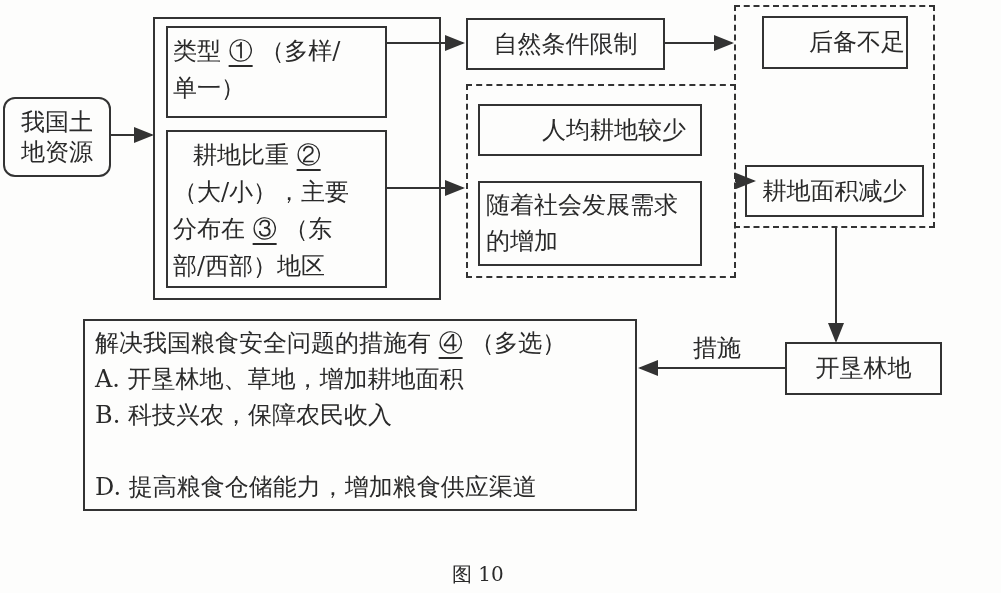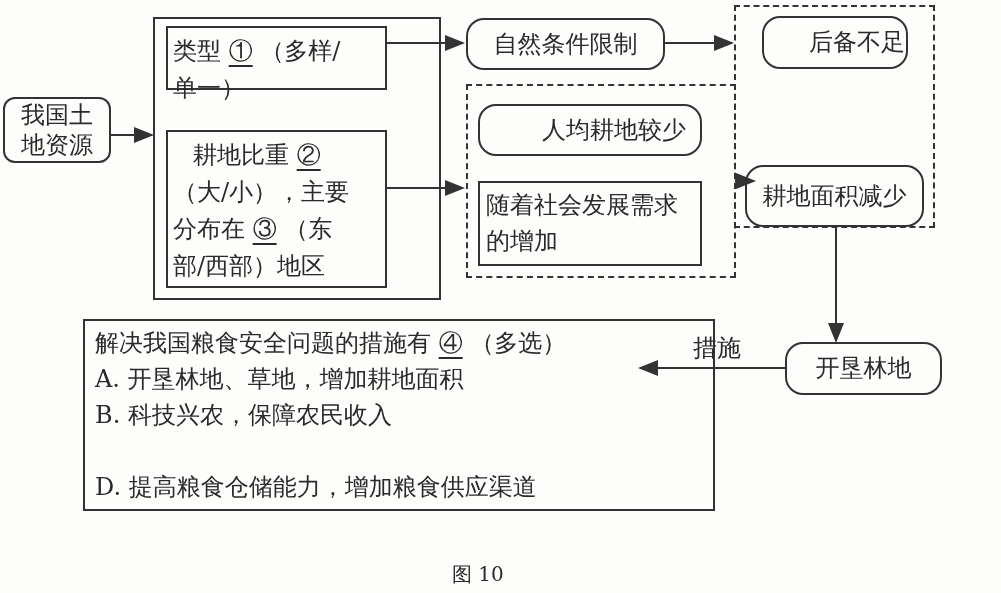--- a/index.html
+++ b/index.html
@@ -1,21 +1,21 @@
 <!DOCTYPE html>
 <html><head>
 <meta charset="utf-8">
 <style>
   html, body { margin: 0; padding: 0; background: #fdfdfc; }
   body { width: 1001px; height: 593px; position: relative; overflow: hidden;
          font-family: "DejaVu Serif", "Liberation Serif", serif; color: #2a2a2a; }
   .box { position: absolute; border: 2px solid #333; box-sizing: border-box; background: transparent; }
   .dash { position: absolute; border: 2px dashed #333; box-sizing: border-box; }
   .txt { position: absolute; font-size: 24px; line-height: 37px; white-space: nowrap; }
-  .center { display: flex; align-items: center; justify-content: center; border-radius: 18px; }
+  .center { display: flex; align-items: center; justify-content: center; }
   .u { text-decoration: underline; text-underline-offset: 6px; }
   svg#lines { position: absolute; left: 0; top: 0; }
 </style>
 </head>
 <body>
 
 <svg id="lines" width="1001" height="593">
   <defs>
     <marker id="ah" markerWidth="10" markerHeight="8" refX="9" refY="4" orient="auto">
       <path d="M0,0 L10,4 L0,8 z" fill="#333"></path>
@@ -23,28 +23,28 @@
   </defs>
   <line x1="110" y1="135" x2="152" y2="135" stroke="#333" stroke-width="2" marker-end="url(#ah)"></line>
   <line x1="387" y1="43" x2="463" y2="43" stroke="#333" stroke-width="2" marker-end="url(#ah)"></line>
   <line x1="387" y1="188" x2="463" y2="188" stroke="#333" stroke-width="2" marker-end="url(#ah)"></line>
   <line x1="665" y1="43" x2="732" y2="43" stroke="#333" stroke-width="2" marker-end="url(#ah)"></line>
   <polyline points="736,174 736,181 754,181" fill="none" stroke="#333" stroke-width="2" marker-end="url(#ah)"></polyline>
   <line x1="836" y1="227" x2="836" y2="341" stroke="#333" stroke-width="2" marker-end="url(#ah)"></line>
   <line x1="785" y1="368" x2="640" y2="368" stroke="#333" stroke-width="2" marker-end="url(#ah)"></line>
 </svg>
 
-<div class="box center" style="left:3px;top:97px;width:108px;height:66px;border-radius:12px;flex-direction:column;">
+<div class="box center" style="left:3px;top:97px;width:108px;height:80px;border-radius:12px;flex-direction:column;">
   <div class="txt" style="position:static;line-height:30px;">我国土</div>
   <div class="txt" style="position:static;line-height:30px;">地资源</div>
 </div>
 
 <div class="box" style="left:153px;top:17px;width:288px;height:283px;"></div>
 
-<div class="box" style="left:166px;top:26px;width:221px;height:64px;">
+<div class="box" style="left:166px;top:26px;width:221px;height:92px;">
   <div class="txt" style="left:5px;top:5px;">
     <span>类型</span>
     <span class="u">①</span>
     <span>（多样/</span>
   </div>
   <div class="txt" style="left:5px;top:42px;">单一）</div>
 </div>
 
 <div class="box" style="left:166px;top:130px;width:221px;height:158px;">
   <div class="txt" style="left:5px;top:5px;margin-left:20px;">
@@ -70,30 +70,30 @@
 </div>
 <div class="box" style="left:478px;top:181px;width:224px;height:85px;">
   <div class="txt" style="left:6px;top:4px;">随着社会发展需求</div>
   <div class="txt" style="left:6px;top:40px;">的增加</div>
 </div>
 
 <div class="dash" style="left:734px;top:5px;width:201px;height:223px;"></div>
 <div class="box center" style="left:762px;top:16px;width:146px;height:53px;padding-left:44px;">
   <span class="txt" style="position:static;">后备不足</span>
 </div>
-<div class="box center" style="left:745px;top:165px;width:179px;height:62px;">
+<div class="box center" style="left:745px;top:165px;width:179px;height:52px;">
   <span class="txt" style="position:static;">耕地面积减少</span>
 </div>
 
 <div class="box center" style="left:785px;top:342px;width:157px;height:53px;">
   <span class="txt" style="position:static;">开垦林地</span>
 </div>
 <div class="txt" style="left:693px;top:330px;">措施</div>
 
-<div class="box" style="left:83px;top:319px;width:632px;height:192px;">
+<div class="box" style="left:83px;top:319px;width:554px;height:192px;">
   <div class="txt" style="left:10px;top:4px;">
     <span>解决我国粮食安全问题的措施有</span>
     <span class="u">④</span>
     <span>（多选）</span>
   </div>
   <div class="txt" style="left:10px;top:40px;">A. 开垦林地、草地，增加耕地面积</div>
   <div class="txt" style="left:10px;top:76px;">B. 科技兴农，保障农民收入</div>
   <div class="txt" style="left:10px;top:148px;">D. 提高粮食仓储能力，增加粮食供应渠道</div>
 </div>
 

